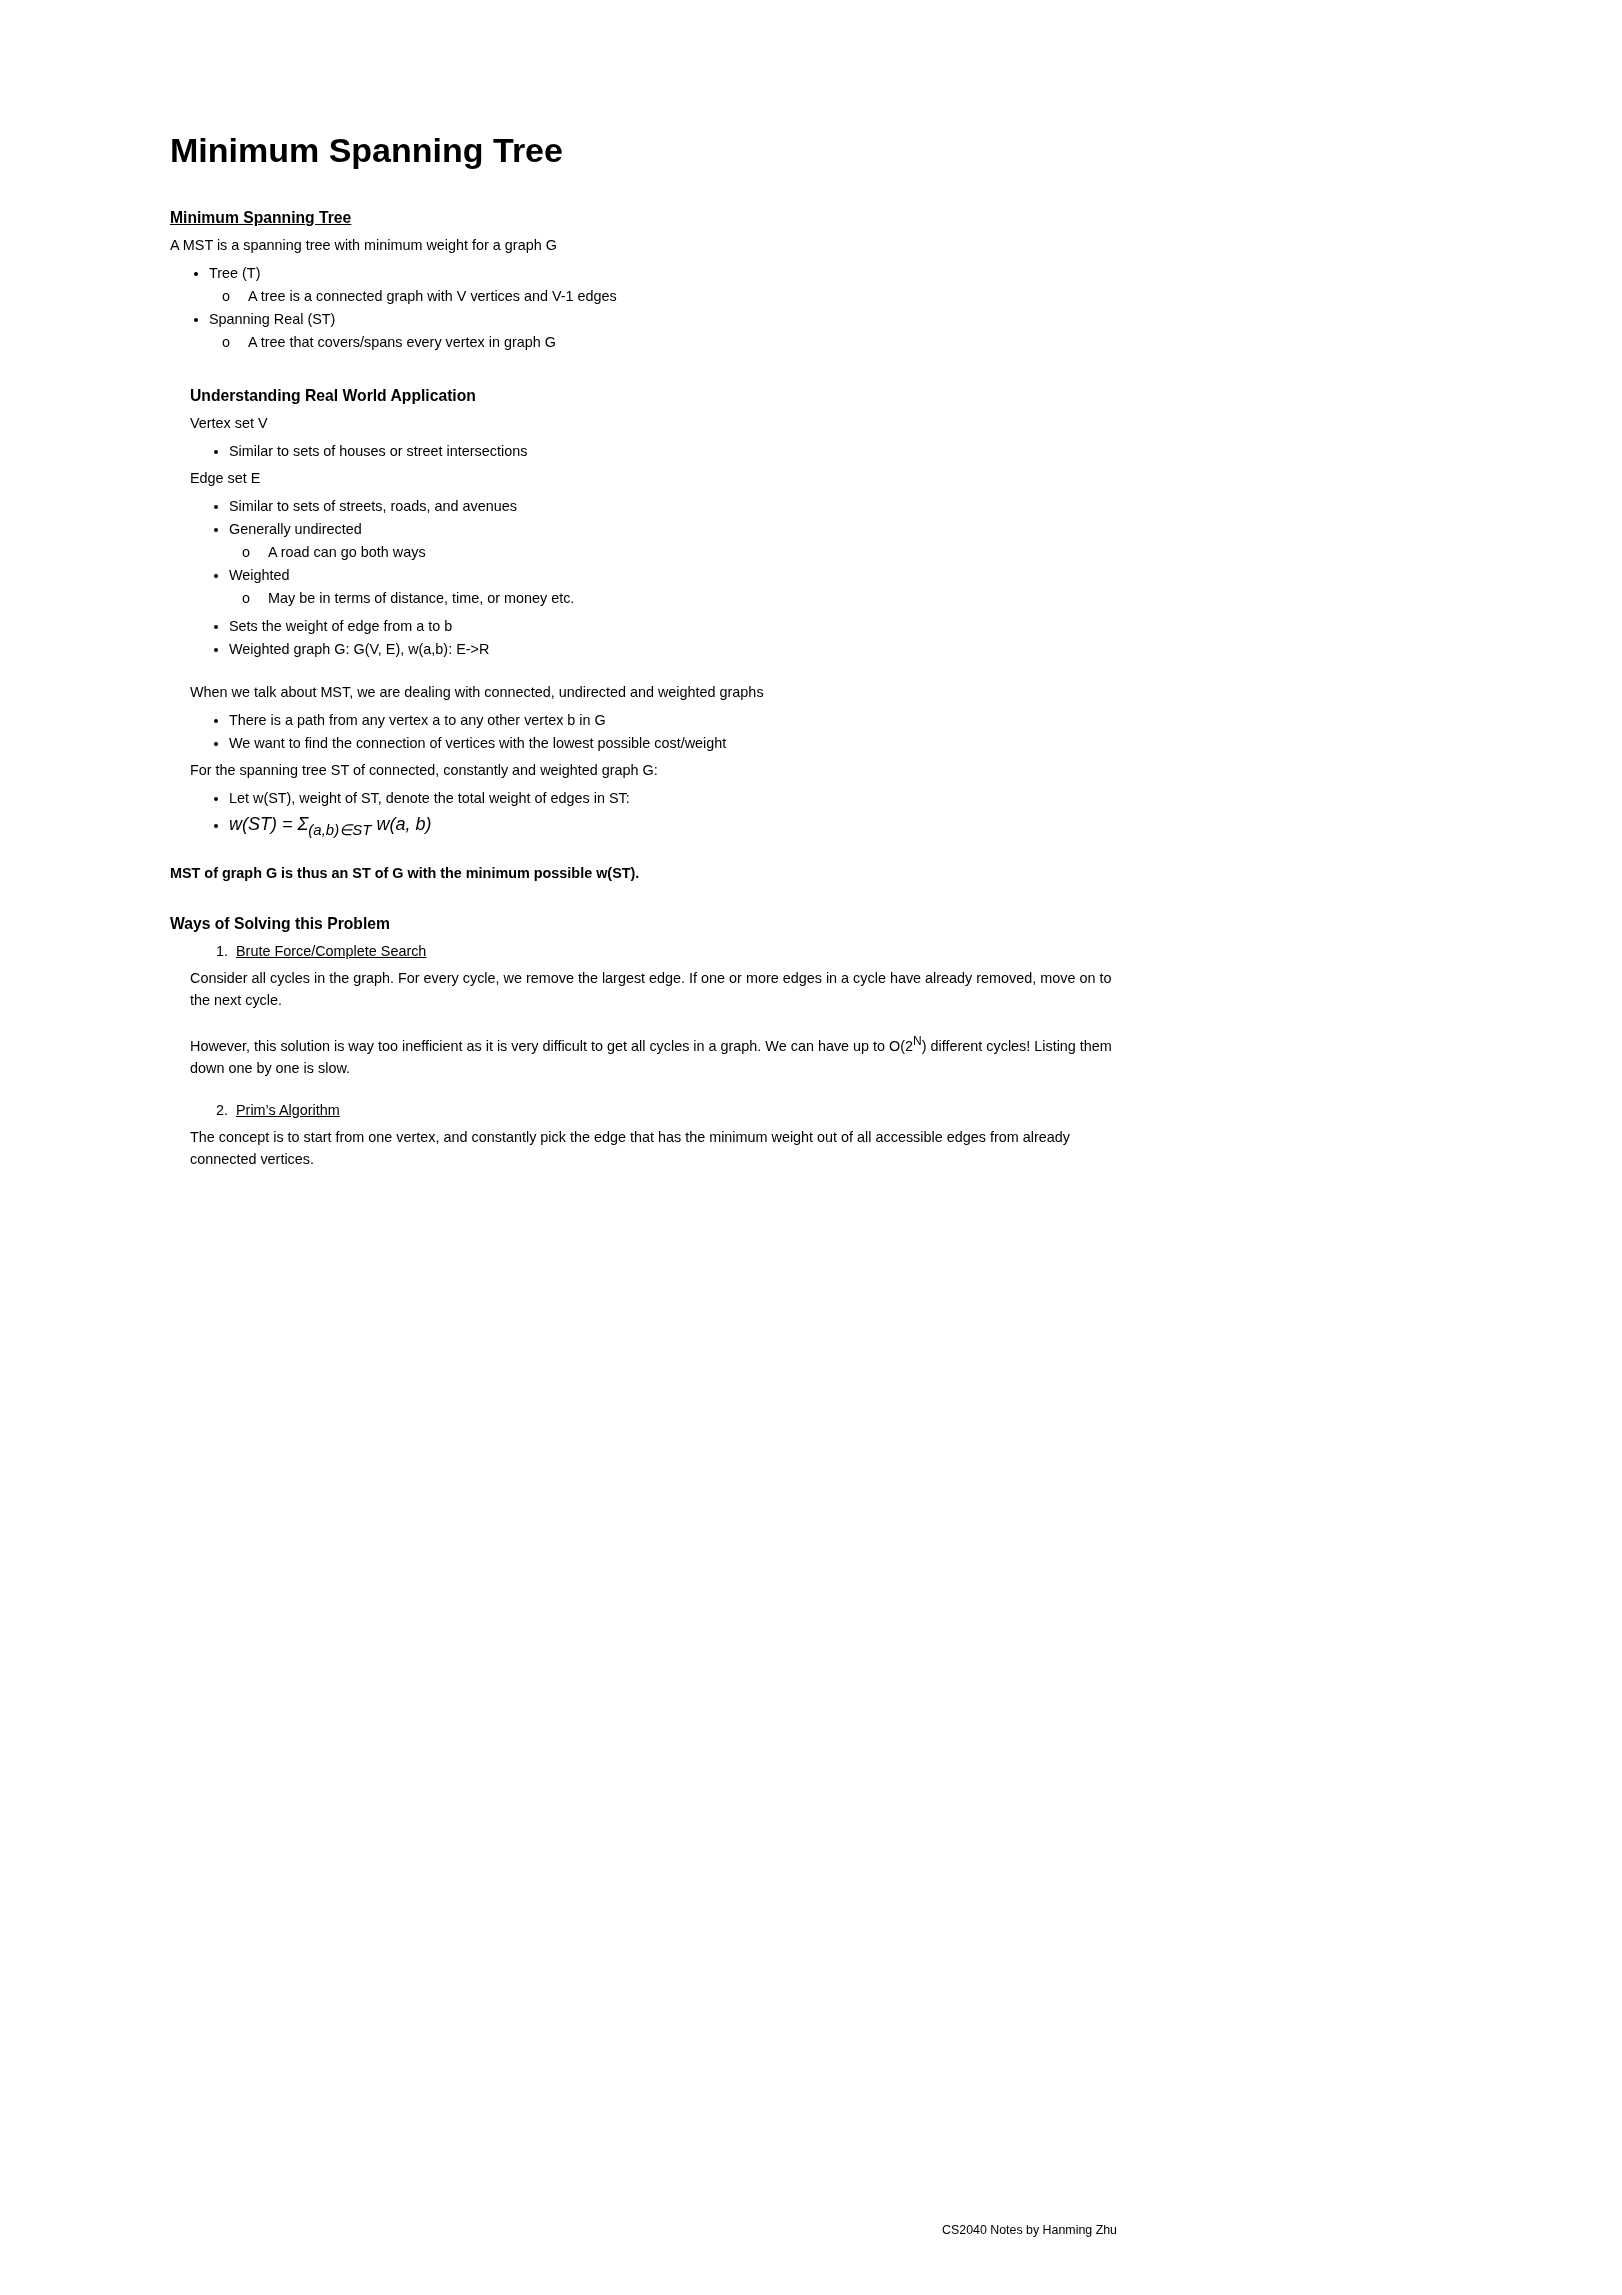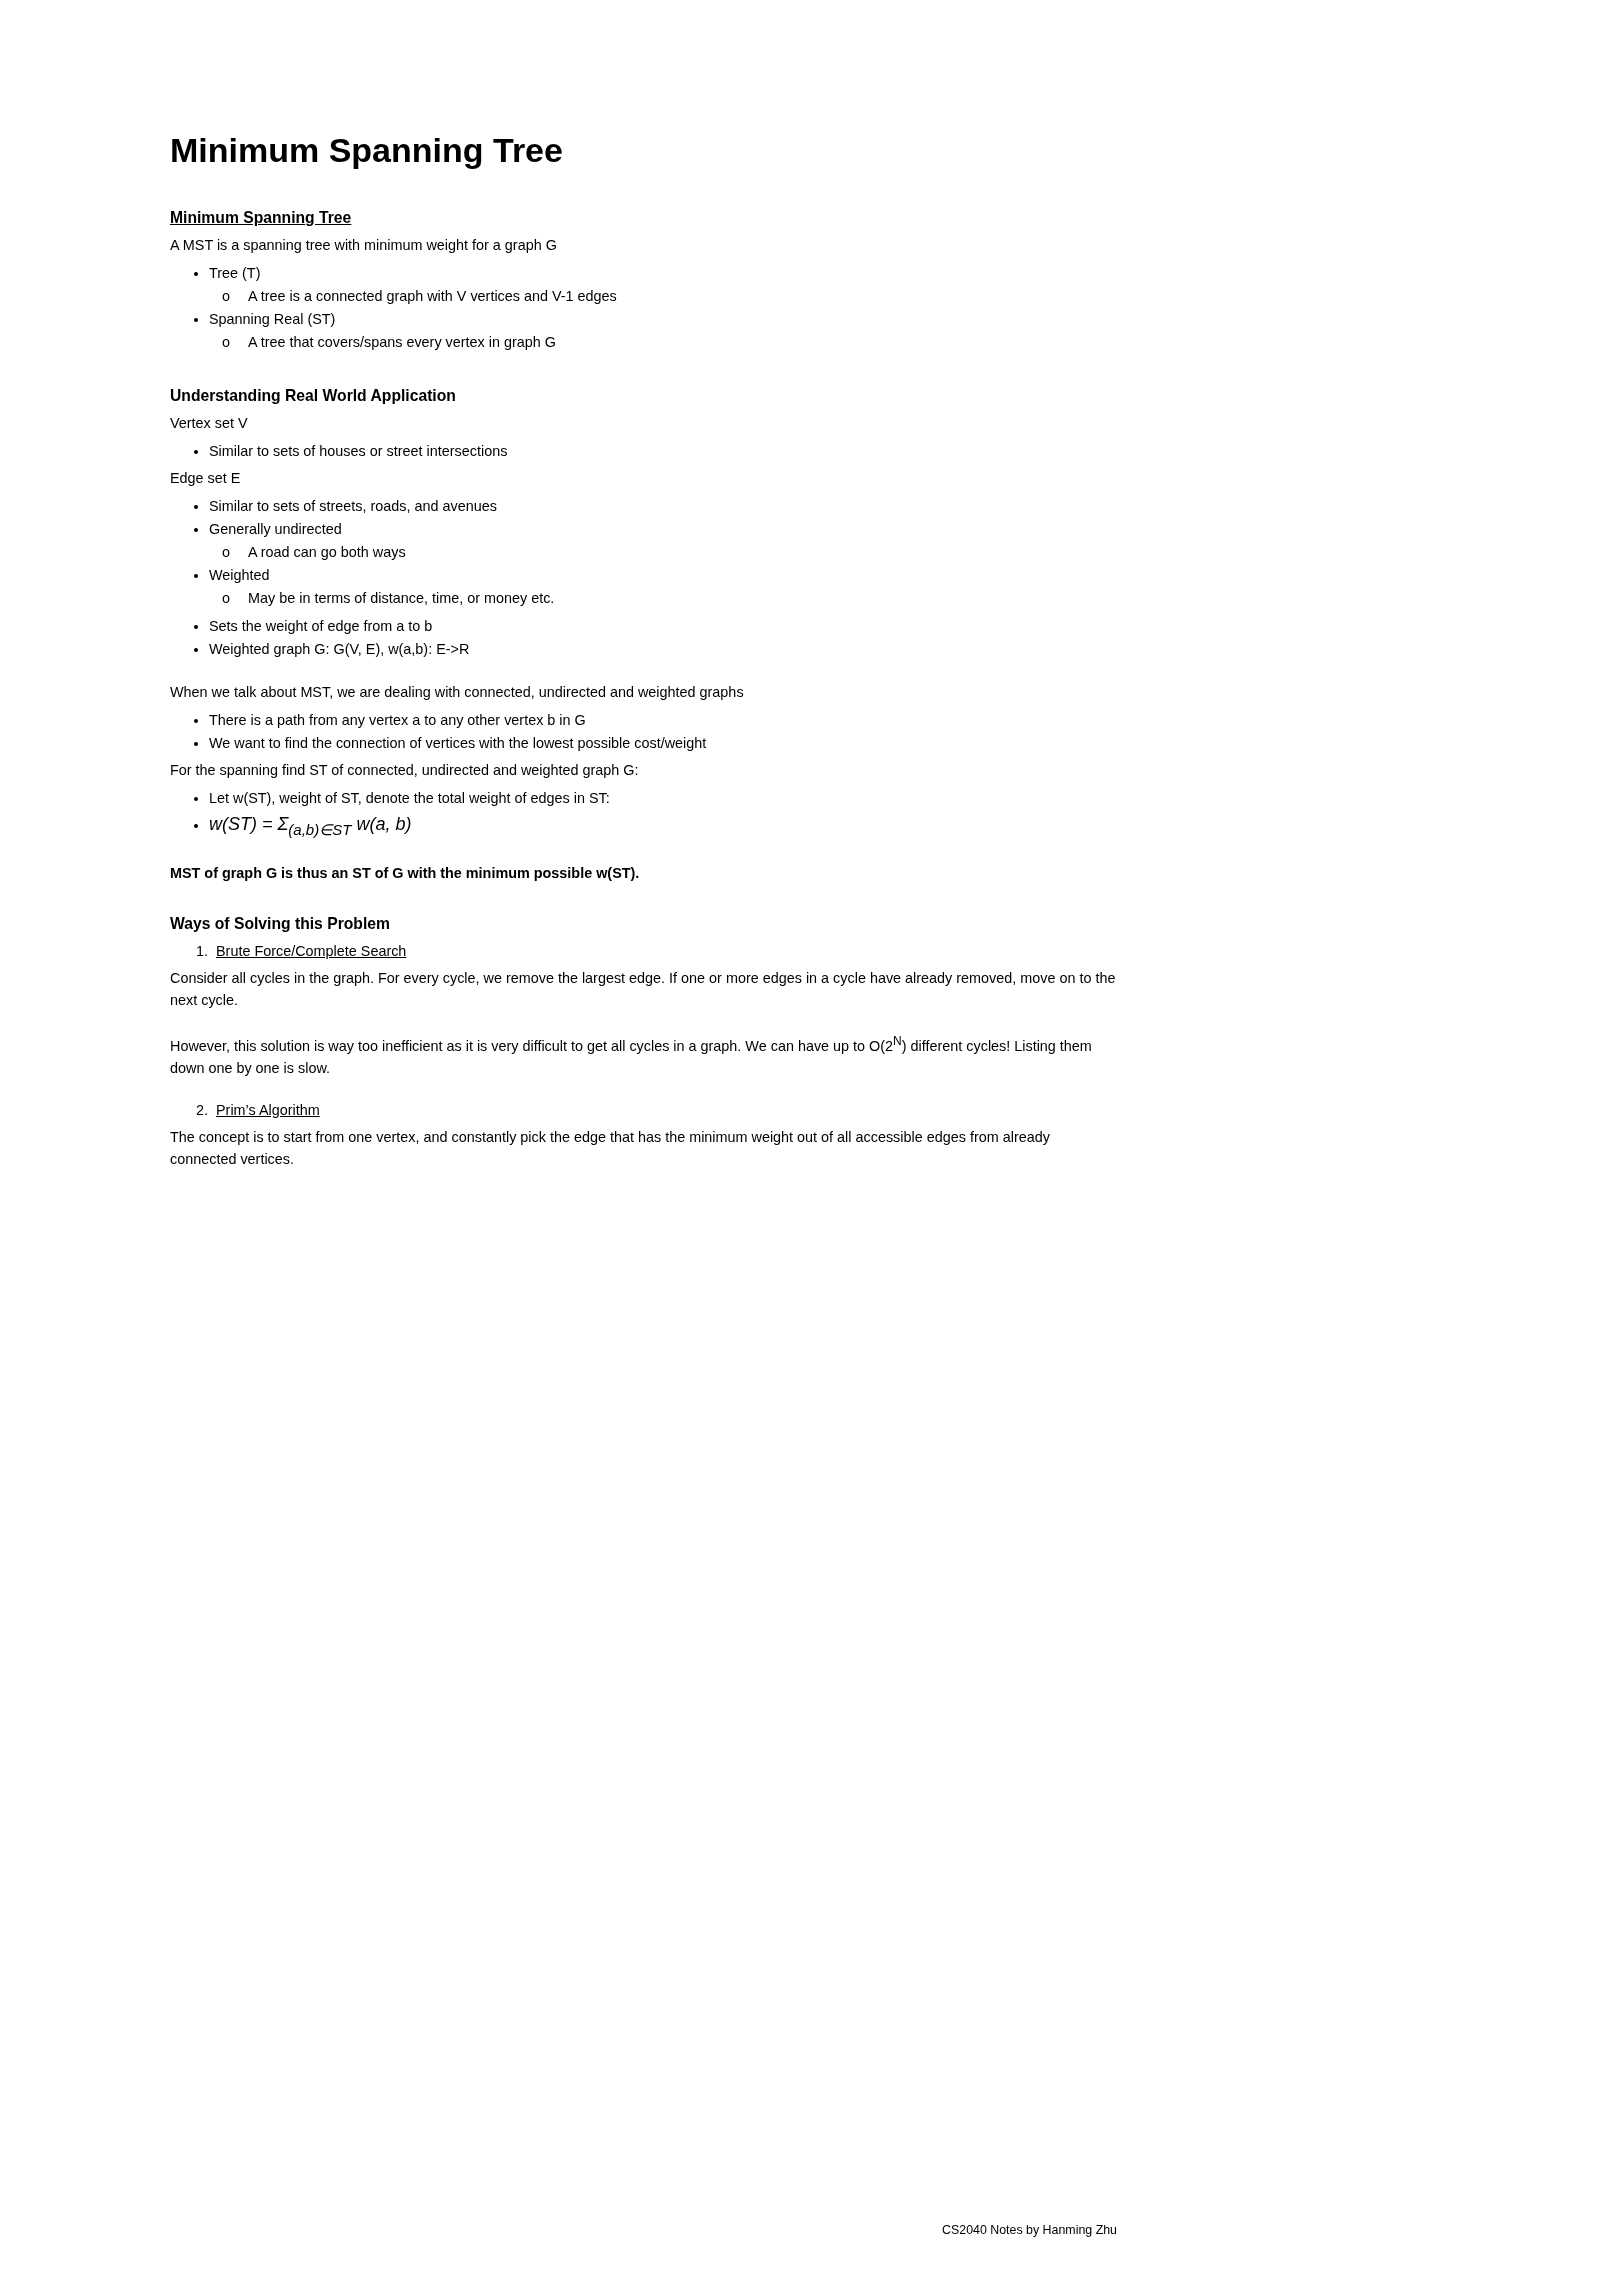--- a/index.html
+++ b/index.html
@@ -96,21 +96,21 @@
     }
 
     .footer {
       position: absolute;
       bottom: 58px;
       right: 170px;
       font-size: 12.4px;
       font-family: Arial, Helvetica, sans-serif;
       color: #000;
     }
-    .mb-8 { margin-bottom: 21px; }
+    .mb-8 { margin-bottom: 21px; margin-left: 20px; }
     .mb-12 { margin-bottom: 31px; }
   </style>
 </head>
 <body>
 
 <div class="page">
 
   <div class="page-title">Minimum Spanning Tree</div>
 
   <div class="section">
@@ -164,21 +164,21 @@
     </ul>
   </div>
 
   <div class="section mb-8">
     <p class="body-text">When we talk about MST, we are dealing with connected, undirected and weighted graphs</p>
     <ul class="bullet-list">
       <li>There is a path from any vertex a to any other vertex b in G</li>
       <li>We want to find the connection of vertices with the lowest possible cost/weight</li>
     </ul>
 
-    <p class="body-text">For the spanning find ST of connected, undirected and weighted graph G:</p>
+    <p class="body-text">For the spanning tree ST of connected, constantly and weighted graph G:</p>
     <ul class="bullet-list">
       <li>Let w(ST), weight of ST, denote the total weight of edges in ST:</li>
       <li>
         <span class="math-formula" style="font-style:italic; margin-left:0;">
           <i>w</i>(<i>ST</i>) = Σ<sub>(<i>a</i>,<i>b</i>)∈<i>ST</i></sub> <i>w</i>(<i>a</i>, <i>b</i>)
         </span>
       </li>
     </ul>
   </div>
 

